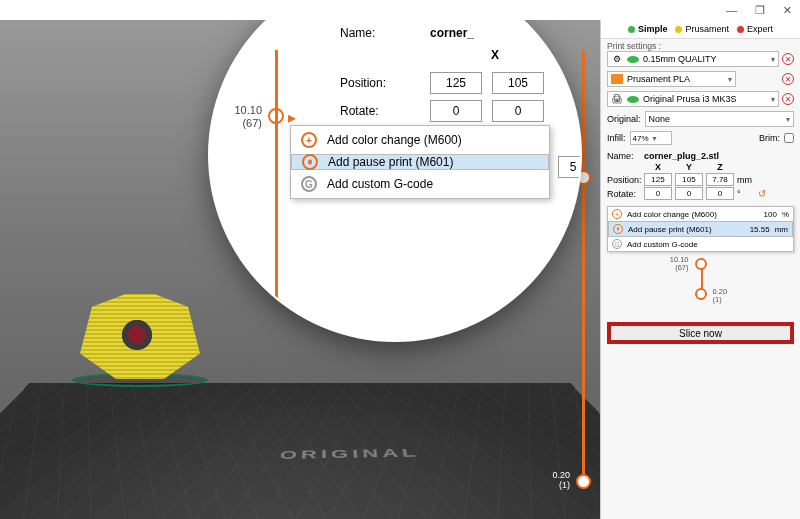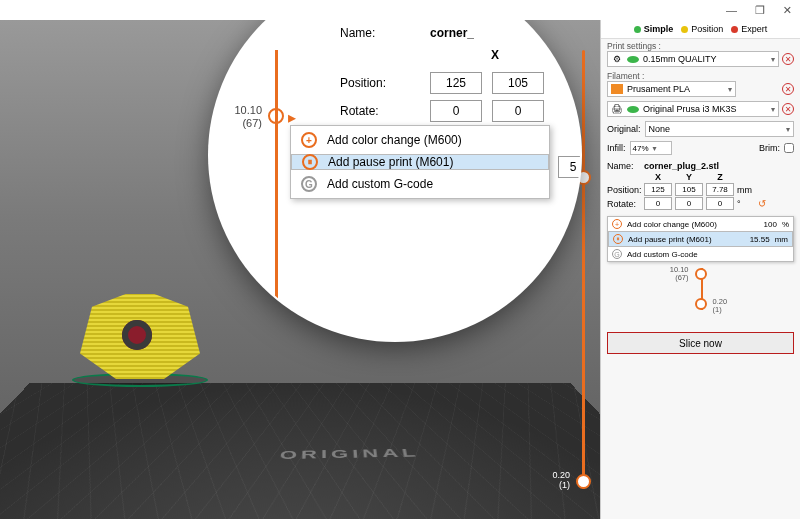--- a/index.html
+++ b/index.html
@@ -92,21 +92,21 @@
 .smenu .it { display:flex; align-items:center; gap:5px; padding:2px 4px; font-size:8px; }
 .smenu .it .ic { width:10px; height:10px; border:1.5px solid #e96d1f; border-radius:50%; display:flex; align-items:center; justify-content:center; font-size:7px; color:#e96d1f; }
 .smenu .it.sel { background:#cfe5f7; }
 .smenu .it.gg .ic { border-color:#999; color:#999; }
 
 .pslider { position:relative; height:56px; margin:4px 8px; }
 .pslider .track { position:absolute; left:50%; top:0; bottom:14px; width:2px; background:#e96d1f; }
 .pslider .th { position:absolute; left:calc(50% - 6px); width:12px; height:12px; border:2px solid #e96d1f; background:#fff; border-radius:50%; }
 .pslider .lb { position:absolute; font-size:7.5px; color:#555; text-align:right; line-height:1.1; }
 
-.slice { margin:4px 6px 6px; height:22px; background:#ececec; border:1px solid #b91c1c; display:flex; align-items:center; justify-content:center; font-size:10px; }
+.slice { margin:4px 6px 6px; height:22px; background:#ececec; border:4px solid #b91c1c; display:flex; align-items:center; justify-content:center; font-size:10px; }
 </style>
 </head>
 <body>
 
 <div class="titlebar">
   <span>—</span>
   <span>❐</span>
   <span>✕</span>
 </div>
 
@@ -184,21 +184,21 @@
   </div>
 
   <div class="panel">
     <div class="modes">
       <span>
           <i class="dot g"></i>
           <b>Simple</b>
         </span>
       <span>
           <i class="dot y"></i>
-          <span>Position</span>
+          <span>Prusament</span>
         </span>
       <span>
           <i class="dot r"></i>
           <span>Expert</span>
         </span>
     </div>
 
     <div class="field">
       <div class="flabel">Print settings :</div>
       <div style="display:flex; align-items:center;">
@@ -206,21 +206,20 @@
           <span class="ic">⚙</span>
           <span class="ic dot g"></span>
           <span class="txt">0.15mm QUALITY</span>
           <span class="chev">▾</span>
         </div>
         <span class="lockx">✕</span>
       </div>
     </div>
 
     <div class="field">
-      <div class="flabel">Filament :</div>
       <div style="display:flex; align-items:center;gap:43px;">
         <div class="sel" style="flex:1">
           <span class="ic" style="background:#f08a24;width:12px;height:10px;display:inline-block"></span>
           <span class="txt">Prusament PLA</span>
           <span class="chev">▾</span>
         </div>
         <span class="lockx">✕</span>
       </div>
     </div>
 

